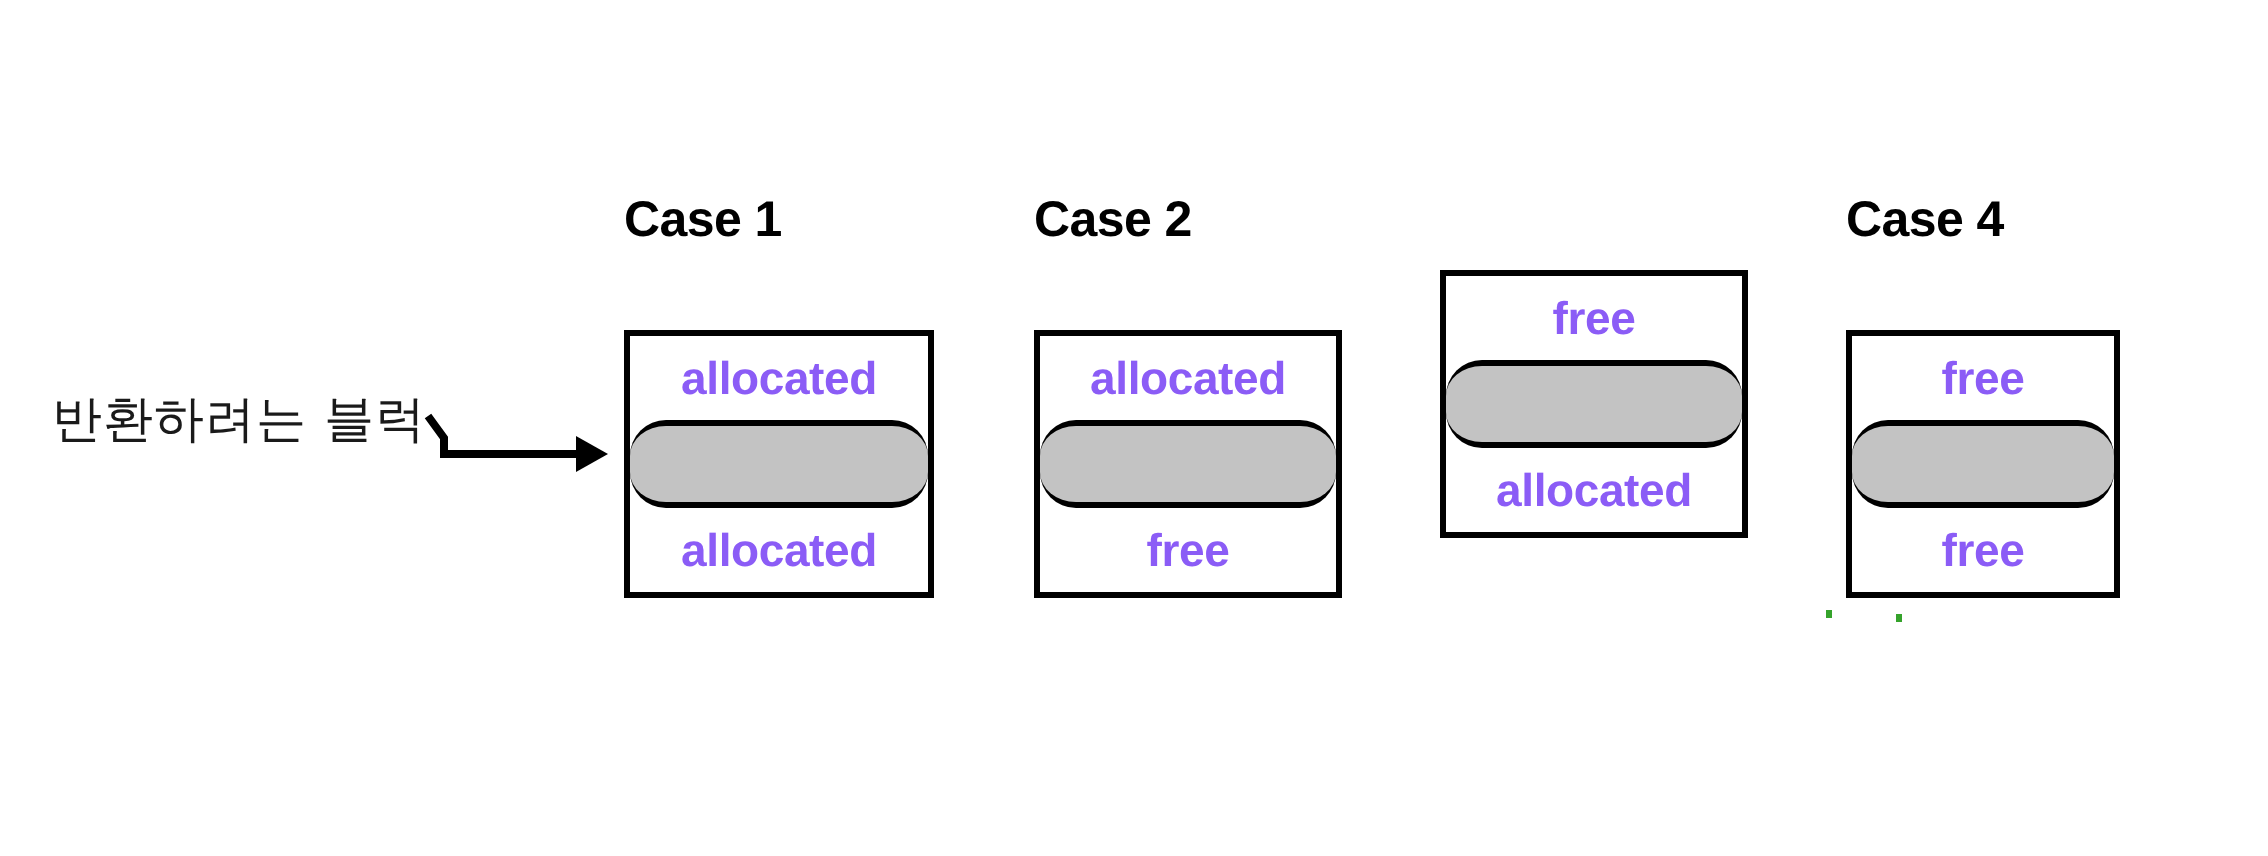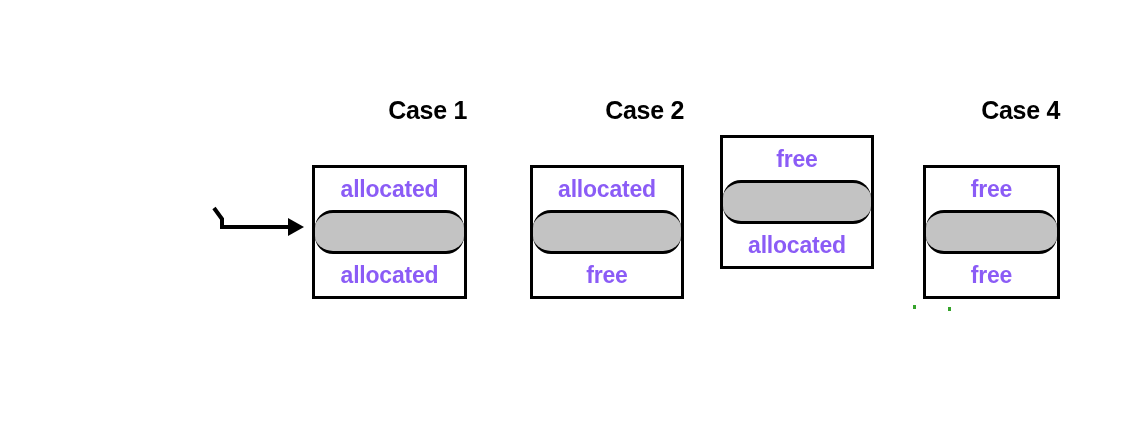--- a/index.html
+++ b/index.html
@@ -46,21 +46,21 @@
 
   
   .case-group {
     position: absolute;
     top: 95px;
   }
   .case-title {
     font-size: 25px;
     font-weight: 700;
     color: #000000;
-    text-align: right;
+    text-align: left;
     letter-spacing: -0.3px;
     line-height: 30px;
     height: 30px;
   }
   .block-diagram {
     margin-top: 40px;
     border: 3px solid #000000;
     background: #ffffff;
     box-sizing: border-box;
   }
@@ -92,36 +92,37 @@
     background: #35a32b;
   }
   .speckle.a { left: 913px; top: 305px; }
   .speckle.b { left: 948px; top: 307px; }
 </style>
 </head>
 <body>
 
 <div class="canvas">
 
+  <div class="annotation-label">반환하려는 블럭</div>
 
   <svg class="annotation-arrow" viewBox="0 0 100 46" width="100" height="46">
     <path d="M 6 8 L 14 19 L 14 27 L 82 27" stroke="#000000" stroke-width="4" fill="none" stroke-linecap="butt" stroke-linejoin="miter"></path>
     <path d="M 80 18 L 96 27 L 80 36 Z" fill="#000000"></path>
   </svg>
 
   <div class="case-group" style="left:312px; width:155px;">
     <div class="case-title">Case 1</div>
     <div class="block-diagram">
       <div class="block-row">allocated</div>
       <div class="block-row target"></div>
       <div class="block-row">allocated</div>
     </div>
   </div>
 
-  <div class="case-group" style="left:530px; width:154px;">
+  <div class="case-group" style="left:517px; width:154px;">
     <div class="case-title">Case 2</div>
     <div class="block-diagram">
       <div class="block-row">allocated</div>
       <div class="block-row target"></div>
       <div class="block-row">free</div>
     </div>
   </div>
 
   <div class="case-group" style="left:720px; width:154px;">
     <div class="block-diagram">

